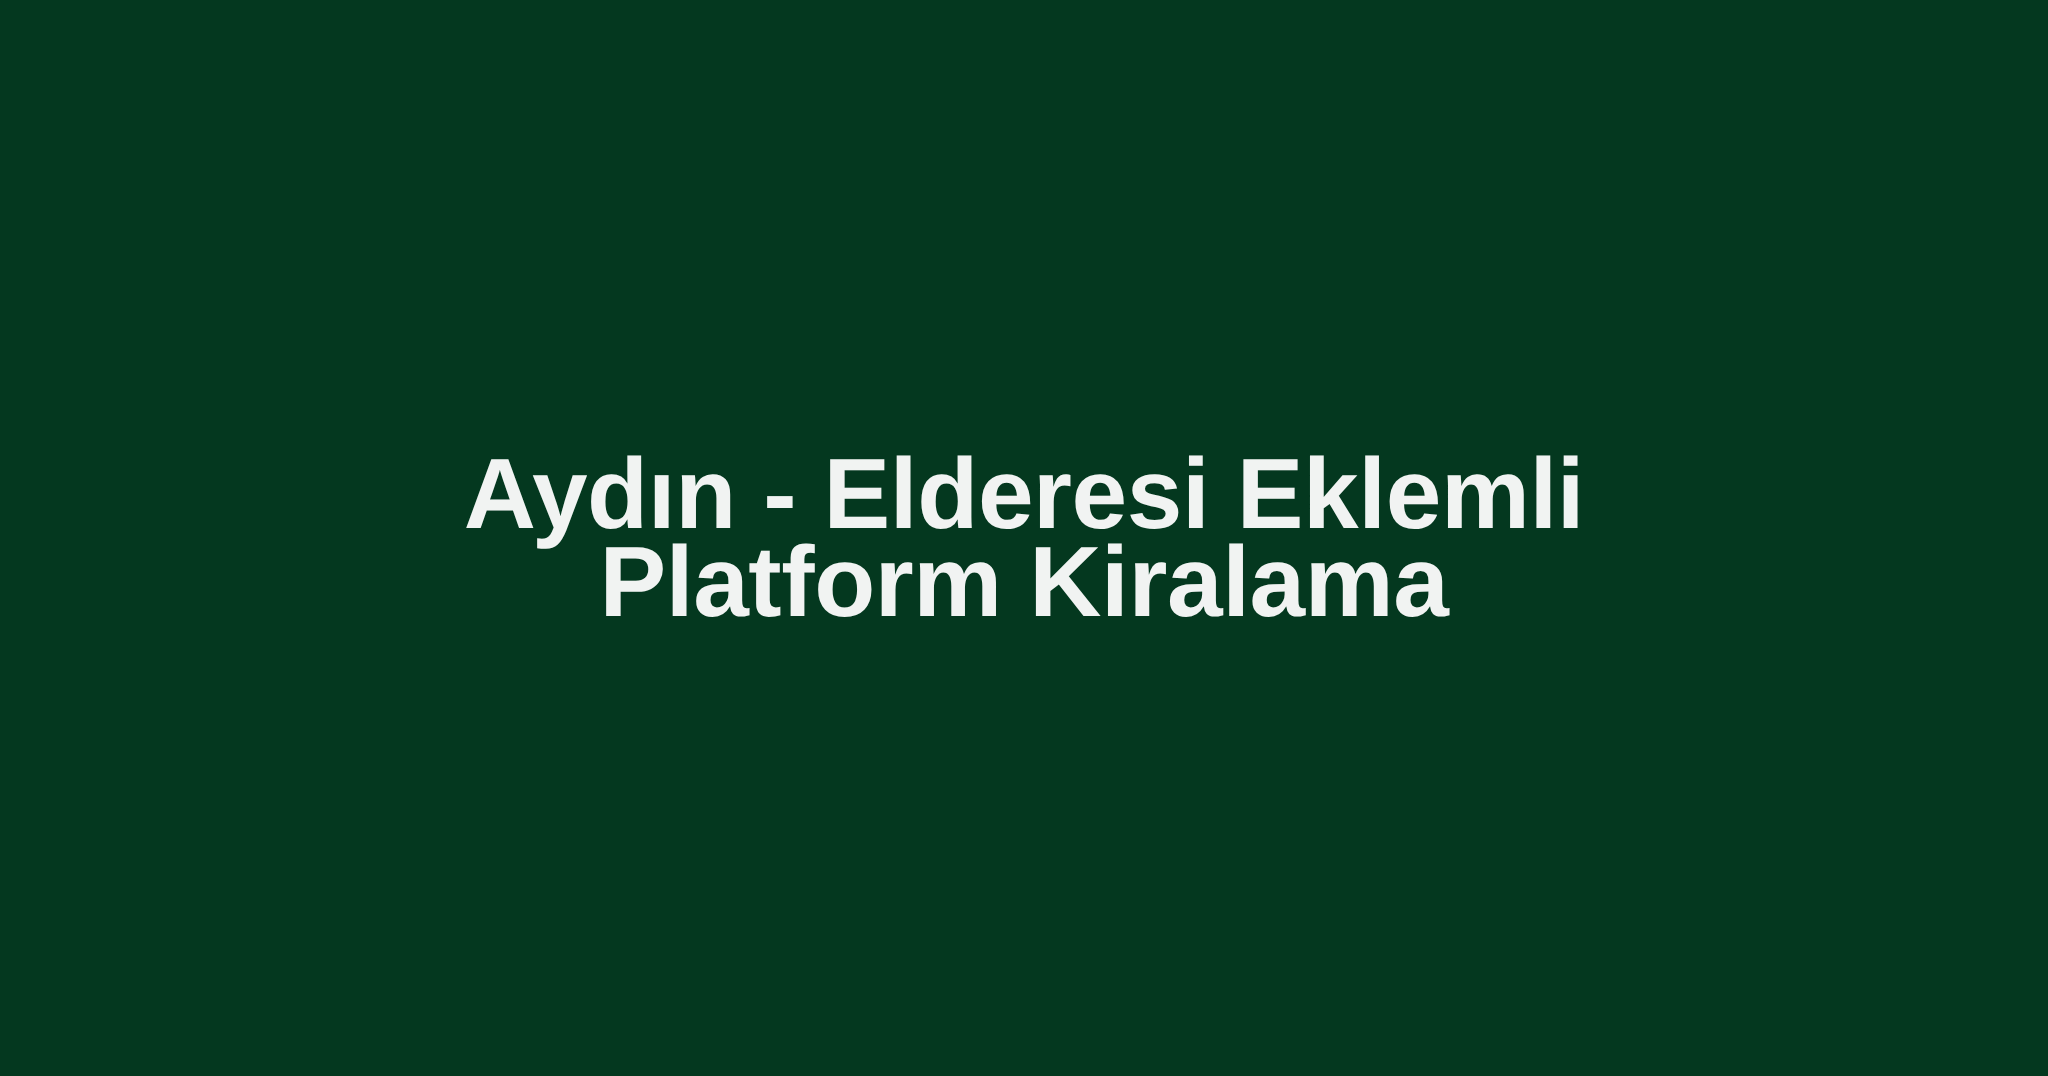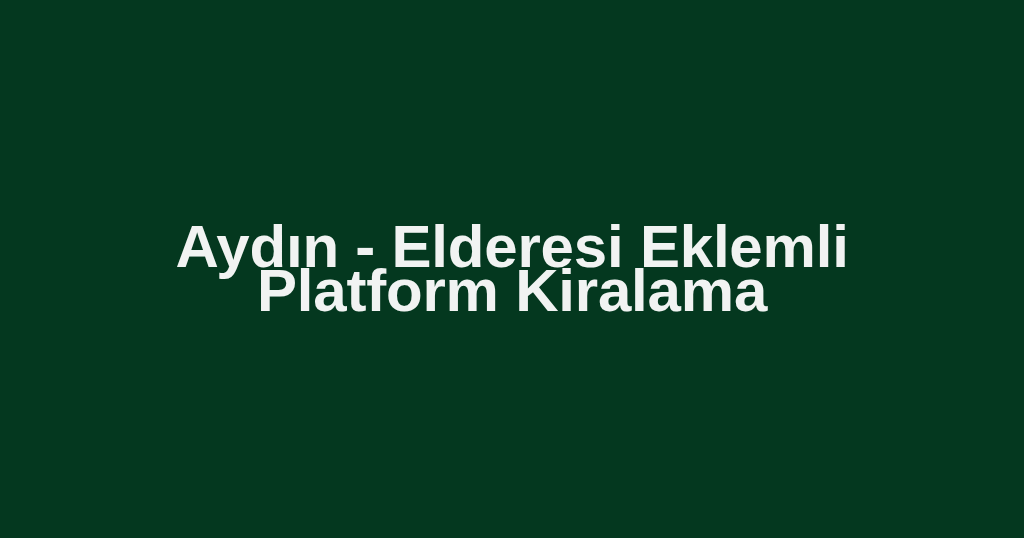--- a/index.html
+++ b/index.html
@@ -31,21 +31,21 @@
     display: flex;
     align-items: center;
     justify-content: center;
     text-align: center;
   }
 
   .card-title {
     margin: 0;
     padding: 0;
     font-family: "Liberation Sans", "DejaVu Sans", sans-serif;
-    font-size: 60px;
+    font-size: 50px;
     font-weight: 700;
     line-height: 44px;
     letter-spacing: -0.2px;
     color: #f1f3f2;
     text-align: center;
     word-wrap: break-word;
     max-width: 740px;
   }
 </style>
 </head>

